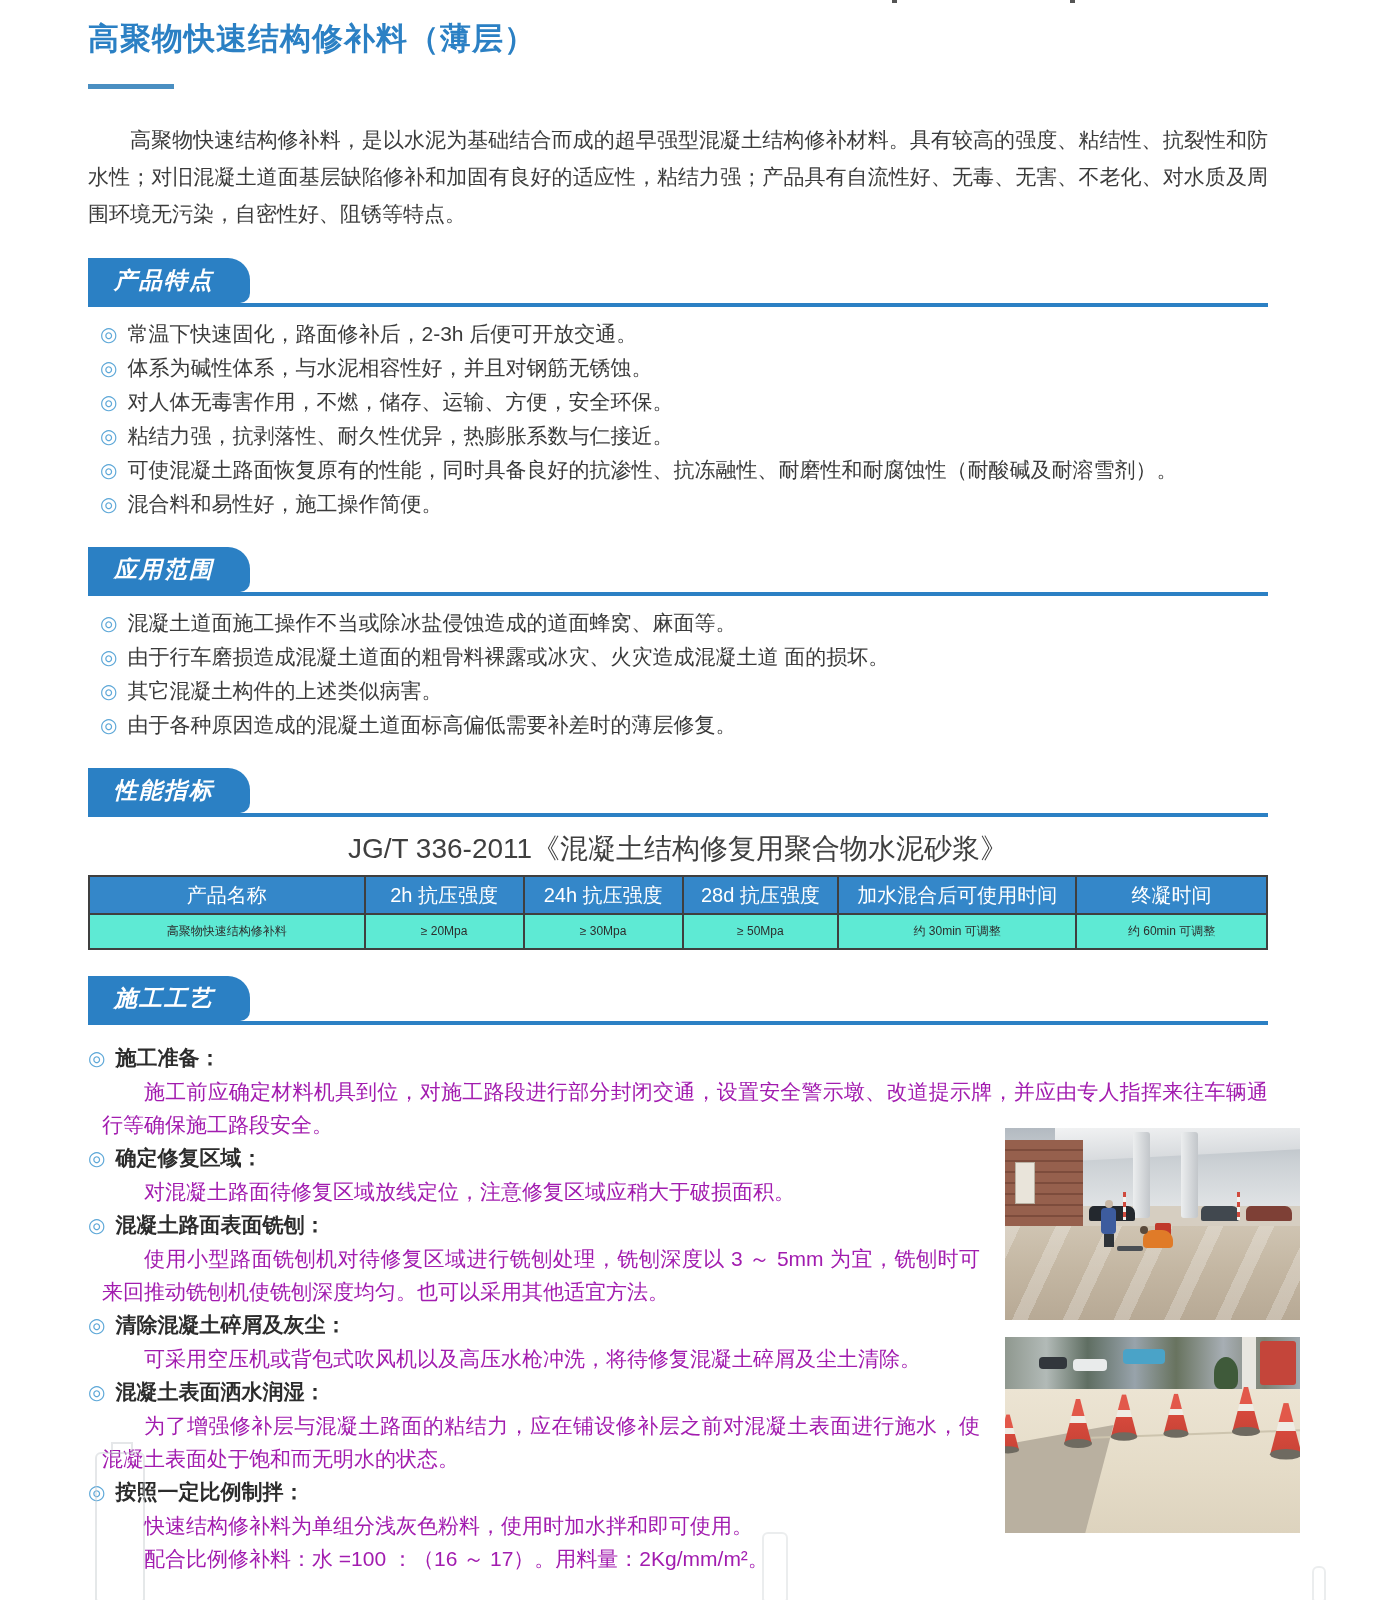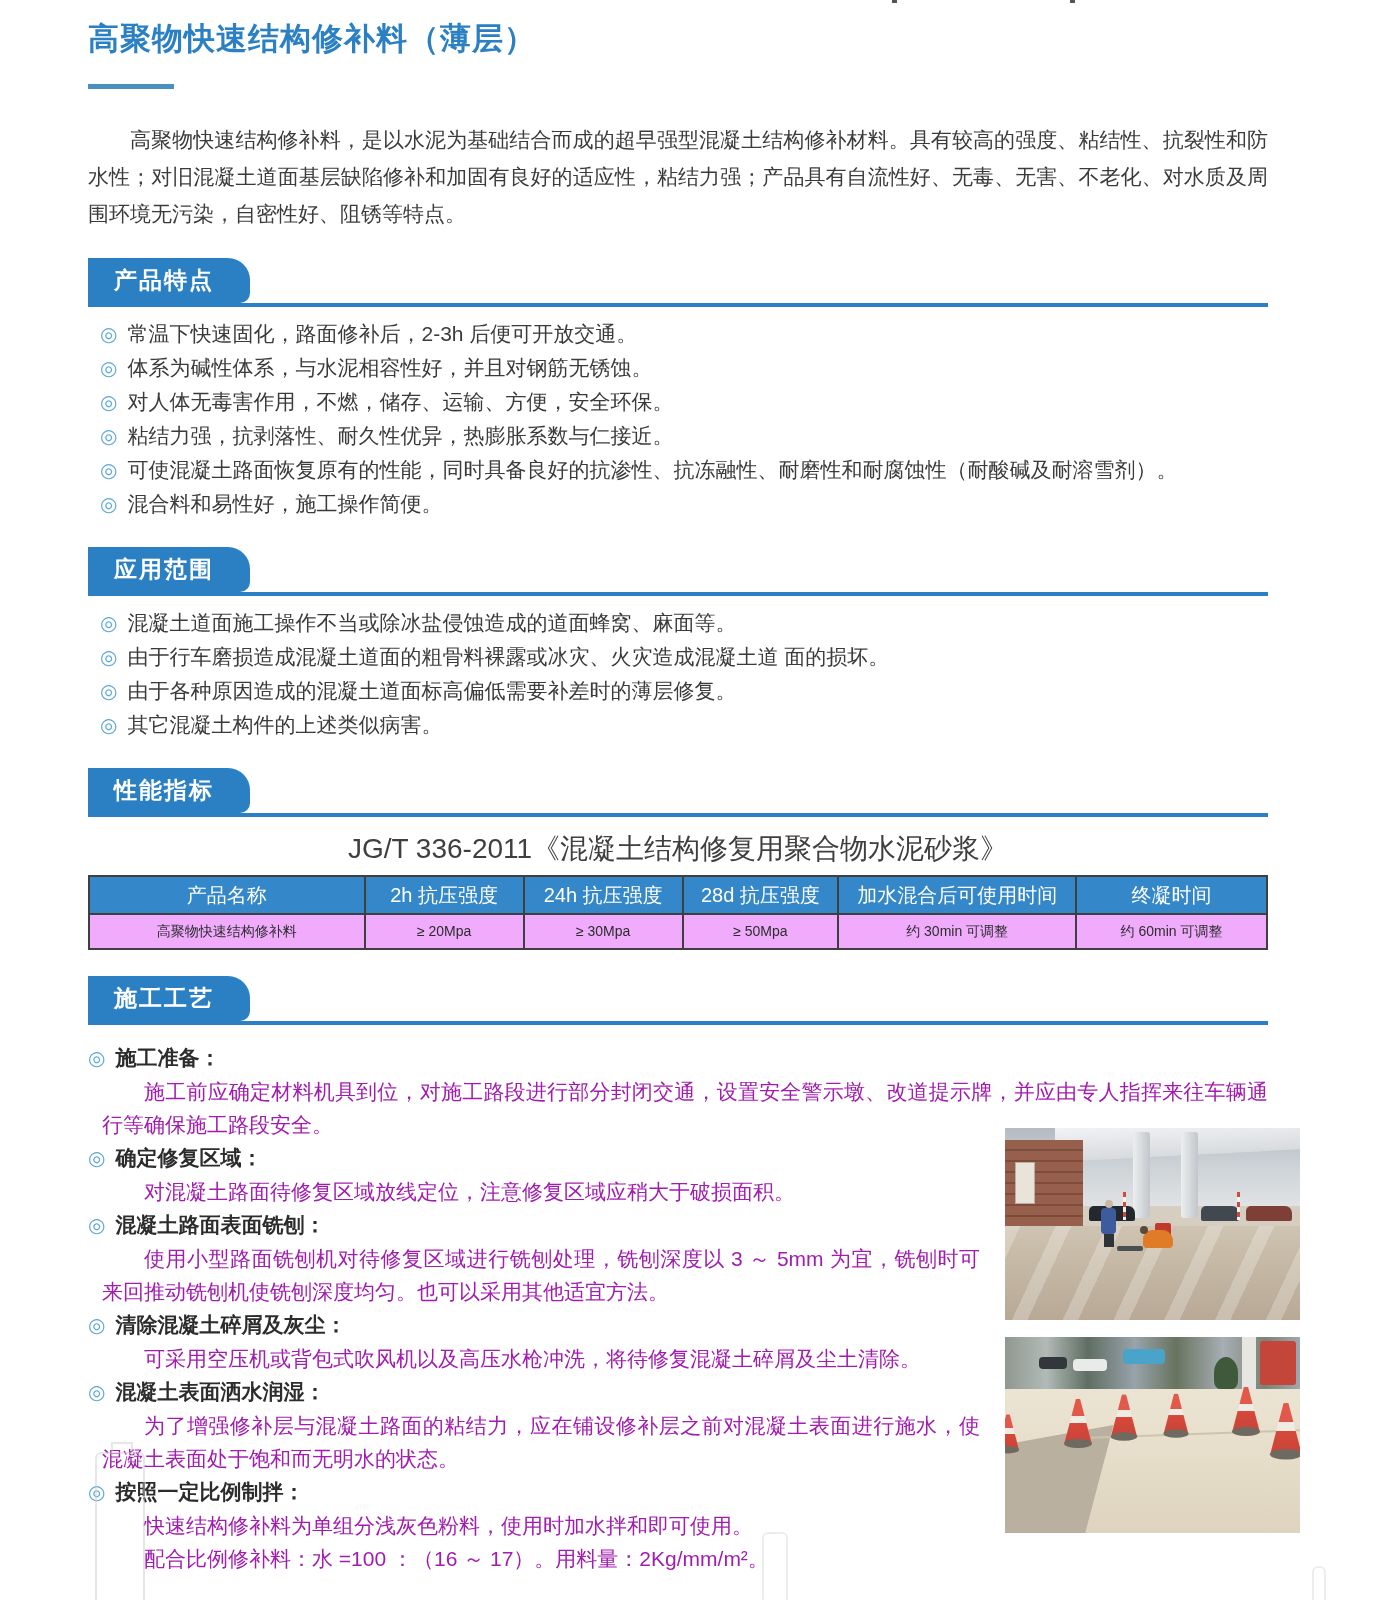--- a/index.html
+++ b/index.html
@@ -14,33 +14,33 @@
 
   .crop-mark{position:absolute;top:0;width:5px;height:3px;background:#555;}
   .crop-mark.m1{left:892px;}
   .crop-mark.m2{left:1070px;}
 
   .doc-title{font-size:31px;font-weight:700;color:var(--accent);letter-spacing:1px;}
   .title-dash{width:86px;height:5px;background:#4a8fc2;margin-top:24px;}
 
   .intro{margin-top:32px;font-size:21px;line-height:37px;text-indent:2em;text-align:justify;color:#3b3b3b;}
 
-  .sec-header{border-bottom:4px solid var(--accent);margin-top:26px;line-height:0;}
+  .sec-header{border-bottom:4px solid var(--accent);margin-top:26px;line-height:0;font-style:italic;}
   .sec-tab{display:inline-block;background:var(--accent);color:#fff;font-size:23px;font-weight:700;line-height:23px;padding:11px 36px 11px 26px;border-radius:0 22px 10px 0;letter-spacing:2px;}
 
   ul.dotlist{list-style:none;margin-top:10px;}
   ul.dotlist li{font-size:21px;line-height:34px;color:#3b3b3b;margin-left:12px;}
   .bullet{color:var(--accent-light);font-size:20px;margin-right:10px;}
 
   .tbl-caption{margin-top:18px;text-align:center;font-size:28px;line-height:28px;color:#3f3f3f;}
 
   table.perf{width:100%;margin-top:12px;border-collapse:collapse;table-layout:fixed;}
   table.perf th,table.perf td{border:2px solid #3f3f3f;text-align:center;font-weight:400;}
   table.perf th{background:#3487c9;color:#fff;font-size:20px;padding:7px 4px;line-height:22px;}
-  table.perf td{background:#f0abfc;color:#2d2d2d;font-size:14px;padding:5px 3px;line-height:23px;}
+  table.perf td{background:#5eead4;color:#2d2d2d;font-size:12px;padding:5px 3px;line-height:23px;}
 
   .steps{margin-top:16px;}
   .step-label{font-size:21px;line-height:33px;font-weight:700;color:#2c2c2c;}
   .step-label .bullet{font-weight:400;}
   .step-body{font-size:21px;line-height:33px;text-indent:2em;text-align:justify;color:#a21caf;margin-left:14px;}
   .step-body.narrow{width:878px;}
 
   
   .photo{position:absolute;left:1005px;width:295px;overflow:hidden;background:#d6cec1;}
   .photo,.photo *{pointer-events:none;}
@@ -122,22 +122,22 @@
     <li><span class="bullet">◎</span><span>可使混凝土路面恢复原有的性能，同时具备良好的抗渗性、抗冻融性、耐磨性和耐腐蚀性（耐酸碱及耐溶雪剂）。</span></li>
     <li><span class="bullet">◎</span><span>混合料和易性好，施工操作简便。</span></li>
   </ul>
 
   <div class="sec-header">
     <span class="sec-tab">应用范围</span>
   </div>
   <ul class="dotlist">
     <li><span class="bullet">◎</span><span>混凝土道面施工操作不当或除冰盐侵蚀造成的道面蜂窝、麻面等。</span></li>
     <li><span class="bullet">◎</span><span>由于行车磨损造成混凝土道面的粗骨料裸露或冰灾、火灾造成混凝土道 面的损坏。</span></li>
+    <li><span class="bullet">◎</span><span>其它混凝土构件的上述类似病害。</span></li>
     <li><span class="bullet">◎</span><span>由于各种原因造成的混凝土道面标高偏低需要补差时的薄层修复。</span></li>
-    <li><span class="bullet">◎</span><span>其它混凝土构件的上述类似病害。</span></li>
   </ul>
 
   <div class="sec-header">
     <span class="sec-tab">性能指标</span>
   </div>
   <p class="tbl-caption">JG/T 336-2011《混凝土结构修复用聚合物水泥砂浆》</p>
   <table class="perf">
     <colgroup>
       <col style="width:23.4%">
         <col style="width:13.5%">

